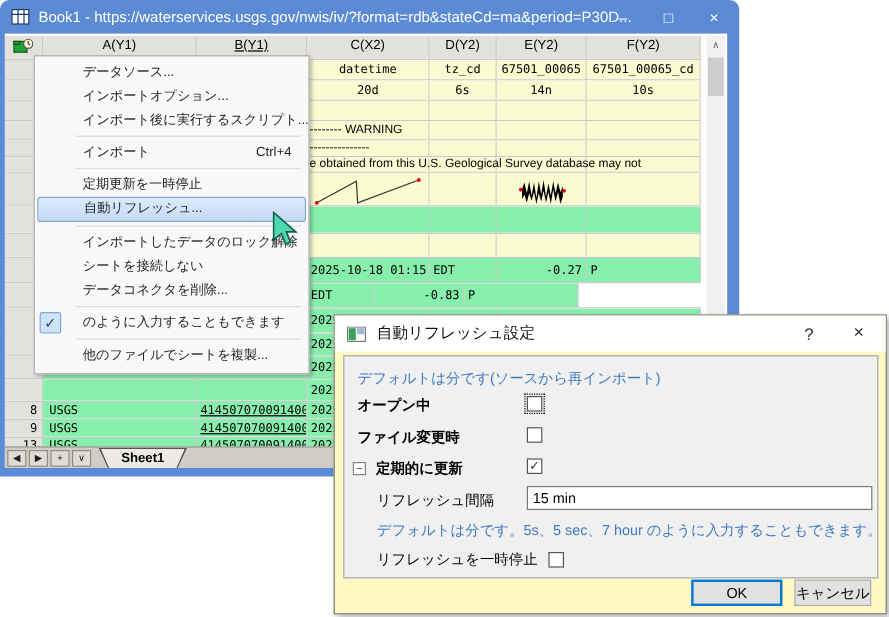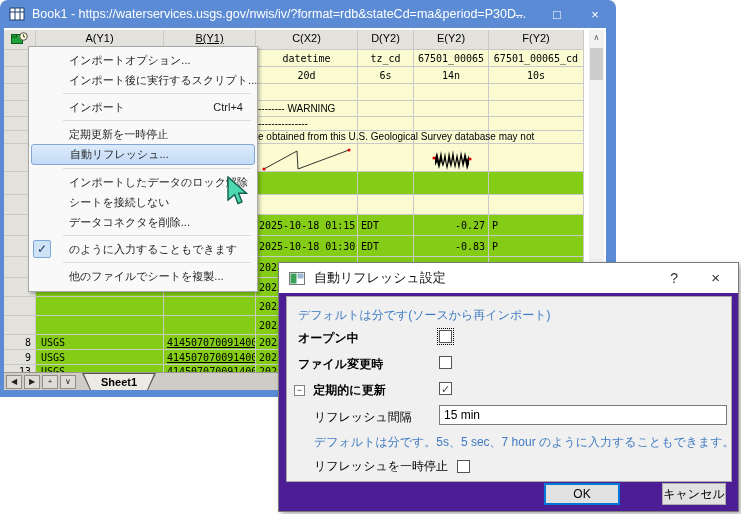--- a/index.html
+++ b/index.html
@@ -22,21 +22,21 @@
   .tbl { position:absolute; left:0; top:2px; width:580px; }
   .row { position:relative; display:flex; border-bottom:1px solid #c9c9c9; overflow:hidden; }
   .cell { flex:none; border-right:1px solid #c9c9c9; overflow:hidden; white-space:nowrap;
           font:10px "DejaVu Sans Mono", monospace; padding:3px 3px 0 3px; color:#000; }
   .c0{width:32px; background:#e3e1dc; text-align:right; padding-right:4px;}
   .c1{width:128px;} .c2{width:92px;text-decoration:underline;} .c3{width:102px; text-align:center;}
   .c4{width:56px;} .c5{width:75px; text-align:right;} .c6{width:95px;}
   .hdr .cell { background:#e3e1dc; font:11px "Liberation Sans", sans-serif;
                text-align:center; padding-top:2px; }
   .yel .c1,.yel .c2,.yel .c3,.yel .c4,.yel .c5,.yel .c6 { background:#fbfbd2; }
-  .wht .c1,.wht .c2,.wht .c3,.wht .c4,.wht .c5,.wht .c6 { background:#84cc16; }
+  .wht .c1,.wht .c2,.wht .c3,.wht .c4,.wht .c5,.wht .c6 { background:#86efac; }
   .overlay-txt { position:absolute; left:254px; top:2px; z-index:2;
                  font:10px "Liberation Sans", sans-serif; white-space:nowrap; }
   .spark { display:block; margin:1px auto 0 auto; }
 
   
   .vscroll { position:absolute; right:2px; top:2px; width:15px; height:342px; background:#f1f1f1; }
   .vs-up { height:16px; text-align:center; font-size:8px; color:#555; padding-top:3px; }
   .vs-thumb { position:absolute; top:18px; left:1px; width:13px; height:32px; background:#cdcdcd; }
 
   
@@ -62,21 +62,21 @@
            background:linear-gradient(#dcebfc,#c3daf5); height:21px; line-height:19px; }
   .msep { border-top:1px solid #dcdcdc; margin:3px 6px 3px 34px; }
   .mcheckbox { position:absolute; left:4px; top:1px; width:18px; height:18px; background:#cfe3f7;
                border:1px solid #7da7d9; border-radius:2px; text-align:center; line-height:17px;
                font-size:12px; color:#1a3e66; }
 
   
   .cursor { position:absolute; left:227px; top:176px; z-index:40; }
 
   
-  .dlg { position:absolute; left:278px; top:262px; width:461px; height:250px; background:#4c1d95;
+  .dlg { position:absolute; left:278px; top:262px; width:461px; height:250px; background:#fef9c3;
          border:1px solid #7a7a7a; box-shadow:3px 3px 6px rgba(0,0,0,.3); z-index:20; font-size:12px; }
   .dlg-title { position:absolute; left:0; top:0; right:0; height:30px; background:#fff;
                display:flex; align-items:center; font-size:13px; color:#111; }
   .dlg-title .dicon { margin:0 9px 0 10px; }
   .dlg-help { position:absolute; right:60px; top:7px; font-size:14px; color:#333; }
   .dlg-close { position:absolute; right:18px; top:6px; font-size:15px; color:#333; }
   .dlg-panel { position:absolute; left:7px; top:33px; width:446px; height:186px;
                border:1px solid #a9a9a9; background:#f0f0f0; }
   .d-blue { color:#3f7ac2; }
   .d-row { position:absolute; left:11px; white-space:nowrap; }
@@ -87,21 +87,21 @@
   .expand-box { display:inline-block; width:11px; height:11px; border:1px solid #848484;
                 background:#fff; font-size:9px; line-height:9px; text-align:center;
                 vertical-align:middle; margin-right:5px; color:#333; }
   .interval-input { position:absolute; left:152px; top:108px; width:288px; height:20px;
                     border:1px solid #7a7a7a; background:#fff; font-size:12px; padding:0 4px;
                     font-family:"Liberation Sans", sans-serif; }
   .dlg-buttons { position:absolute; right:12px; bottom:6px; display:flex; gap:10px; }
   .btn { height:22px; background:#e1e1e1; border:1px solid #adadad; font-size:12px;
          text-align:center; line-height:20px; font-family:"Liberation Sans", sans-serif; }
   .btn.default { border:2px solid #0078d7; line-height:18px; }
-  .b-ok { width:76px; } .b-cancel { width:64px;margin-left:32px; }
+  .b-ok { width:76px; } .b-cancel { width:64px; }
   .bold { font-weight:bold; }
 </style>
 </head>
 <body>
 
 <div class="book-win">
   <div class="titlebar">
     <svg class="ticon" width="16" height="14" viewBox="0 0 16 14">
       <rect x="1" y="1" width="14" height="12" fill="#fff" stroke="#1d3c6e"></rect>
       <line x1="1" y1="5" x2="15" y2="5" stroke="#1d3c6e"></line>
@@ -246,21 +246,20 @@
           <div class="cell c2"></div>
         <div class="cell c3" style="padding-top:5px">2025-10-18 01:15</div>
         <div class="cell c4" style="padding-top:5px">EDT</div>
         <div class="cell c5" style="padding-top:5px">-0.27</div>
         <div class="cell c6" style="padding-top:5px">P</div>
       </div>
       <div class="row wht" style="height:21px">
         <div class="cell c0"></div>
         <div class="cell c1"></div>
           <div class="cell c2"></div>
-        <div class="cell c3" style="padding-top:5px">2025-10-18 01:30</div>
         <div class="cell c4" style="padding-top:5px">EDT</div>
         <div class="cell c5" style="padding-top:5px">-0.83</div>
         <div class="cell c6" style="padding-top:5px">P</div>
       </div>
       <div class="row wht" style="height:21px">
         <div class="cell c0"></div>
         <div class="cell c1"></div>
           <div class="cell c2"></div>
         <div class="cell c3" style="padding-top:5px">2025-10-18 01:45</div>
         <div class="cell c4" style="padding-top:5px">EDT</div>
@@ -337,20 +336,21 @@
       <div class="nav-btn">∨</div>
       <div class="sheet-tab">
         <div class="st-o"></div>
         <div class="st-i">Sheet1</div>
       </div>
     </div>
   </div>
 </div>
 
 <div class="menu">
+  <div class="mi"><span>データソース...</span></div>
   <div class="mi"><span>インポートオプション...</span></div>
   <div class="mi"><span>インポート後に実行するスクリプト...</span></div>
   <div class="msep"></div>
   <div class="mi">
     <span>インポート</span>
     <span class="sc">Ctrl+4</span>
   </div>
   <div class="msep"></div>
   <div class="mi"><span>定期更新を一時停止</span></div>
   <div class="mi hl"><span>自動リフレッシュ...</span></div>

